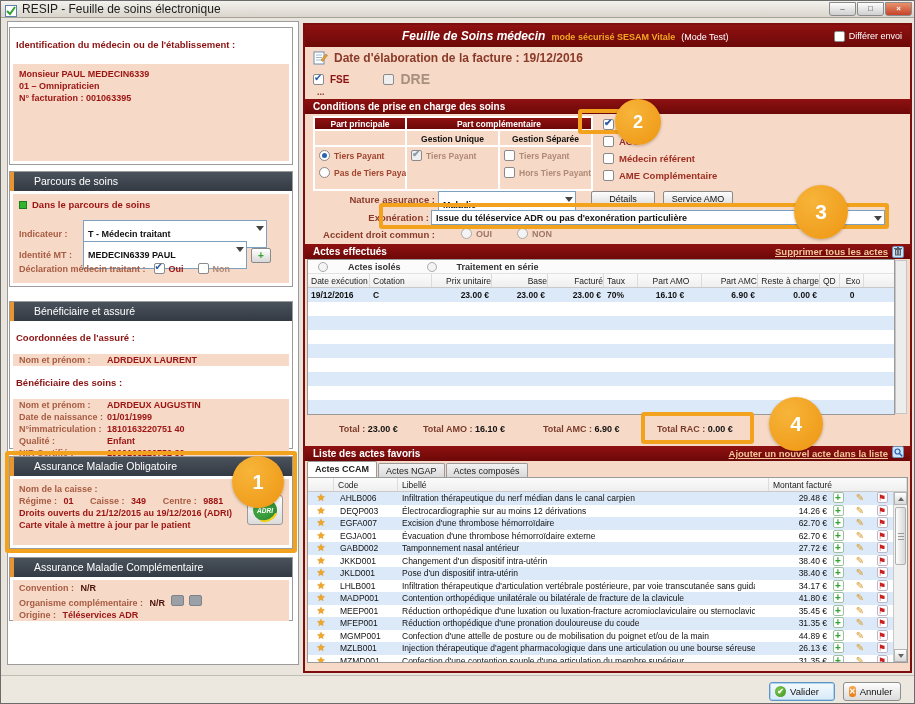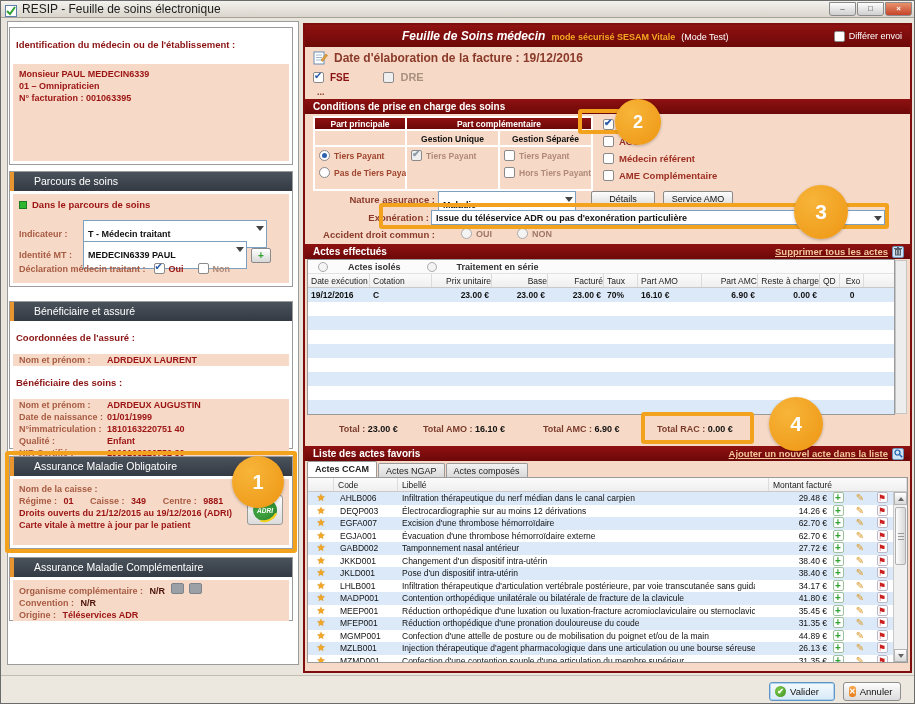--- a/index.html
+++ b/index.html
@@ -73,21 +73,21 @@
   .fs-title { color:#fff; font-size:12px; font-weight:bold;font-style:italic; }
   .fs-mode { color:#F5A623; font-size:9px; font-weight:bold; }
   .fs-test { color:#fff; font-size:9px; }
   .fs-right { margin-left:auto; margin-right:8px; display:flex; align-items:center; gap:4px; }
   .fs-right span { color:#fff; font-size:9px; }
 
   .date-row { position:absolute; left:8px; top:26px; display:flex; align-items:center; gap:6px; }
   .date-row .t { font-size:12px; color:#8B3A2A; font-weight:bold; }
   .fse-row { position:absolute; left:8px; top:46px; display:flex; align-items:center; gap:6px; }
   .lbl-maroon { font-size:10px; font-weight:bold; color:#8B1212; }
-  .lbl-dis { font-size:11px; font-weight:bold; color:#A89080; }
+  .lbl-dis { font-size:14px; font-weight:bold; color:#A89080; }
   .dots { position:absolute; left:12px; top:62px; font-size:9px; color:#8B3A2A; font-weight:bold; }
 
   .cond-bar { top:74px; }
   .cond-body { position:absolute; left:0; top:89px; width:605px; height:128px; }
 
   .ptable { position:absolute; left:8px; top:2px; width:280px; border:1px solid #fff; font-size:8.5px; }
   .ptable .hc { background:linear-gradient(#8F1111,#6D0808); color:#fff; font-weight:bold; text-align:center;
     height:13px; line-height:13px; border:1px solid #fff; }
   .ptable .shc { background:#F6D9C6; color:#111; font-weight:bold; text-align:center; height:16px; line-height:16px; border:1px solid #fff; }
   .ptable .cell { background:#F6D9C6; border:1px solid #fff; padding:3px 4px; height:44px; }
@@ -126,31 +126,31 @@
   .acts-sb { position:absolute; right:-13px; top:0px; width:12px; height:154px; background:#EDEDED; border:1px solid #c5c5c5; }
   .acts-radios { height:14px; display:flex; align-items:center; gap:26px; padding-left:10px; background:#FBFBFB; border-bottom:1px solid #e2e2e2; }
   .acts-radios .it { display:flex; align-items:center; gap:20px; }
   .acts-radios span { font-size:9px; color:#333; font-weight:bold; }
   .rd.sm { width:10px; height:10px; flex:0 0 10px; }
   .acts-head { height:14px; display:flex; background:linear-gradient(#FBFBFB,#EFEFEF); border-bottom:1px solid #c9c9c9; }
   .acts-head > div { font-size:8.5px; color:#222; line-height:14px; padding-left:3px; border-right:1px solid #DCDCDC; }
   .acts-row { height:14px; display:flex; background:#DCE9F8; }
   .acts-row > div { font-size:8.5px; font-weight:bold; color:#111; line-height:14px; padding:0 3px; }
   .ca0{width:62px} .ca1{width:62px} .ca2{width:60px; text-align:right} .ca3{width:56px; text-align:right}
-  .ca4{width:56px; text-align:right} .ca5{width:34px} .ca6{width:64px; text-align:left}
+  .ca4{width:56px; text-align:right} .ca5{width:34px} .ca6{width:64px; text-align:center}
   .ca7{width:56px; text-align:right} .ca8{width:62px; text-align:right} .ca9{width:20px} .ca10{width:24px; text-align:center}
   .acts-filler { position:absolute; left:0; top:42px; width:586px; height:112px;
     background:repeating-linear-gradient(to bottom, #ffffff 0 14px, #DCE9F8 14px 28px); }
 
   .totals { position:absolute; left:0; top:392px; width:605px; height:26px; }
   .totals .tl { position:absolute; top:7px; font-size:9px; color:#7B3B2B; font-weight:bold; }
   .totals .tl b { color:#111; }
   .t-total{left:34px} .t-amo{left:118px} .t-amc{left:238px} .t-rac{left:352px}
 
-  .fav-bar { top:421px; display:flex; align-items:center; }
+  .fav-bar { top:421px; display:flex; }
   .tabs { position:absolute; left:2px; top:436px; height:16px; display:flex; align-items:flex-end; gap:1px; }
   .tab { font-size:9px; color:#222; border:1px solid #9a9a9a; border-bottom:none; padding:2px 7px 1px 7px;
     background:linear-gradient(#F2F2F2,#DADADA); border-radius:2px 2px 0 0; height:14px; }
   .tab.active { background:#fff; height:16px; font-weight:bold; }
   .fav-table { position:absolute; left:2px; top:452px; width:601px; height:186px; background:#fff; border:1px solid #9a9a9a; overflow:hidden; }
   .fav-head { height:14px; display:flex; background:linear-gradient(#FBFBFB,#EFEFEF); border-bottom:1px solid #c9c9c9; }
   .fav-head > div { font-size:8.5px; color:#222; line-height:14px; padding-left:4px; border-right:1px solid #DCDCDC; }
   .f-star{width:26px; flex:0 0 26px} .f-code{width:64px; flex:0 0 64px} .f-lib{flex:1; overflow:hidden; white-space:nowrap}
   .f-amt{width:72px; flex:0 0 72px; text-align:right} .f-ic{width:22px; flex:0 0 22px; text-align:center}
   .f-amth{width:138px; flex:0 0 138px}
@@ -327,28 +327,28 @@
     <div class="adri-chip">
       <span class="adri-logo">ADRI</span>
     </div>
   </div>
 </div>
 
 <div class="sec sec-amc">
   <div class="sec-header">Assurance Maladie Complémentaire</div>
   <div class="sec-pink" style="padding-top:2px;">
     <div class="mline">
+      <span style="color:#A85C43;">Convention :</span>
+      <span style="color:#4a120a; margin-left:4px;">N/R</span>
+    </div>
+    <div class="mline">
       <span style="color:#A85C43;">Organisme complémentaire :</span>
       <span style="color:#4a120a; margin-left:4px;">N/R</span>
       <span class="gray-chip"></span>
       <span class="gray-chip"></span>
-    </div>
-    <div class="mline">
-      <span style="color:#A85C43;">Convention :</span>
-      <span style="color:#4a120a; margin-left:4px;">N/R</span>
     </div>
     <div class="mline">
       <span style="color:#A85C43;">Origine :</span>
       <span style="margin-left:4px;">Téléservices ADR</span>
     </div>
   </div>
 </div>
 
 <div class="rp">
 

